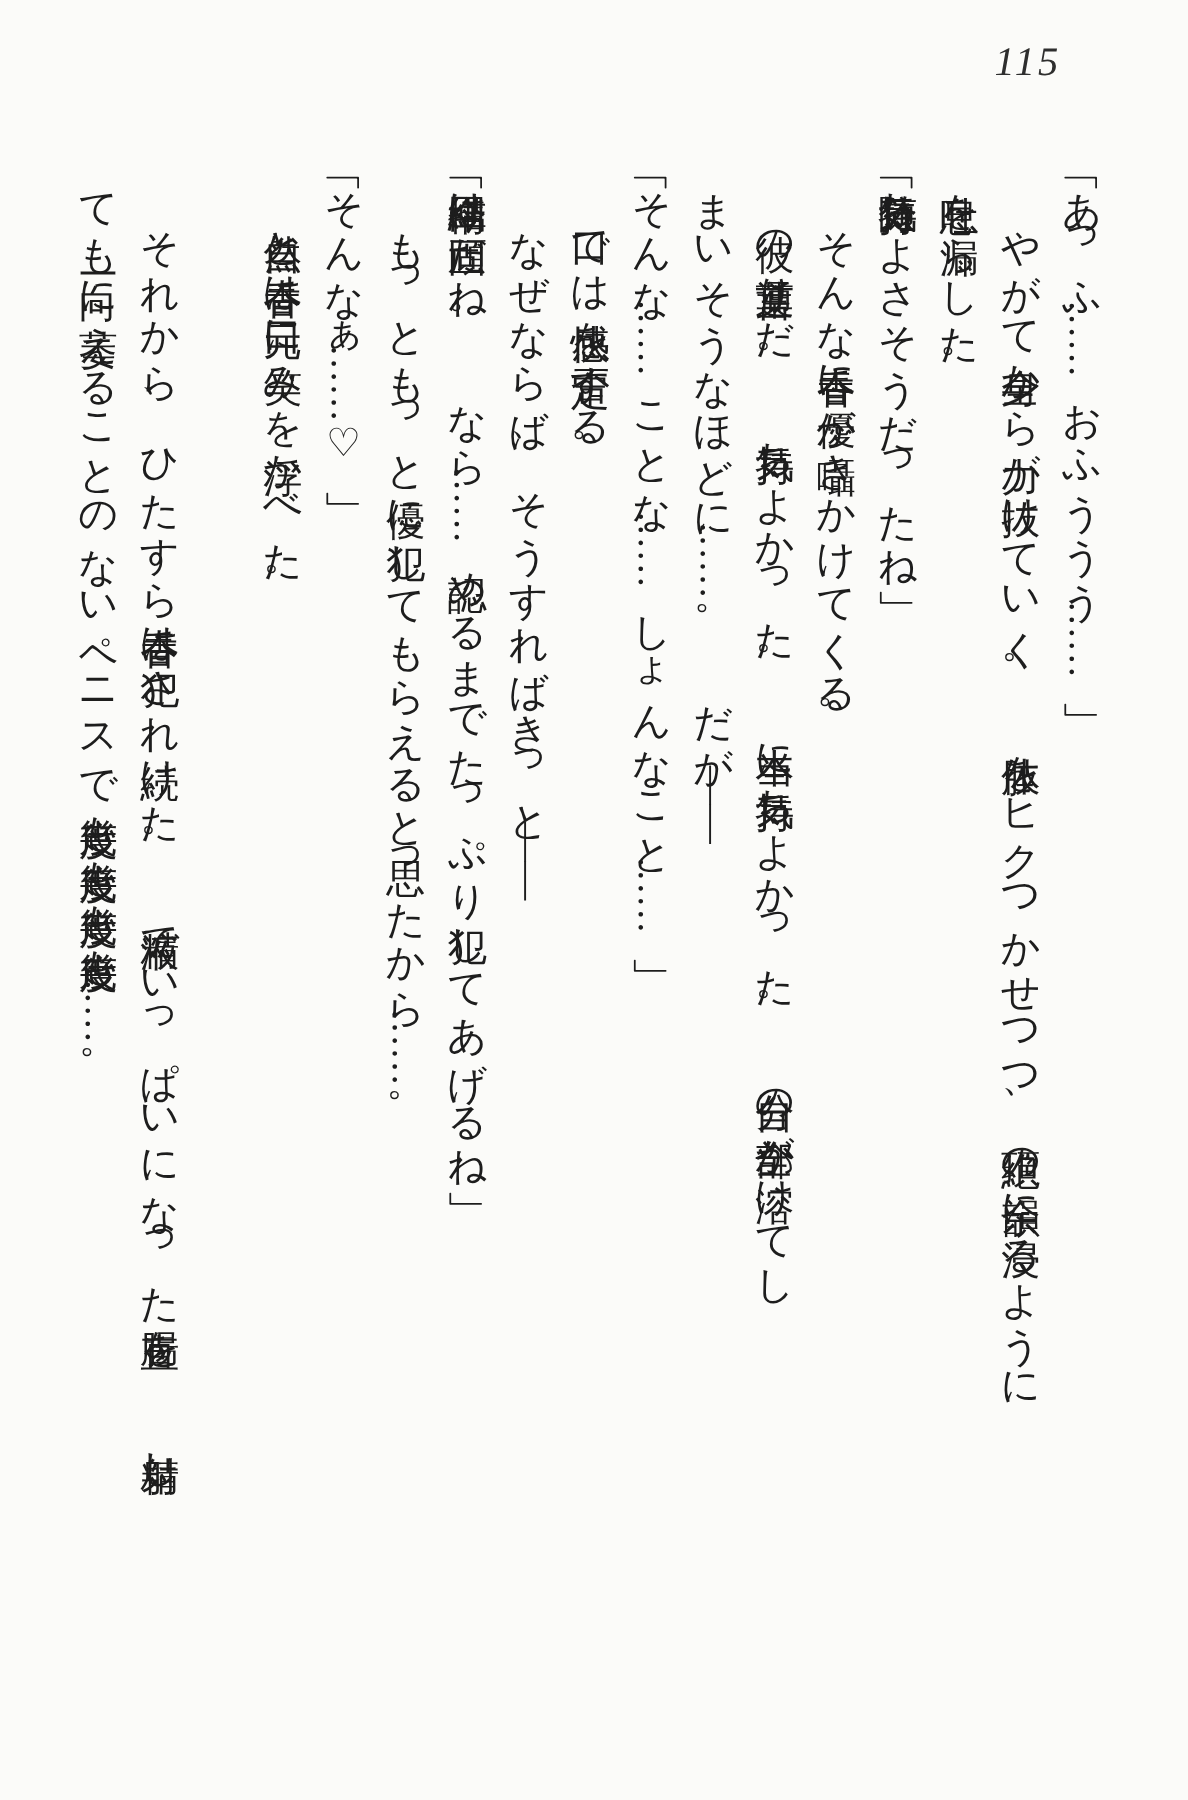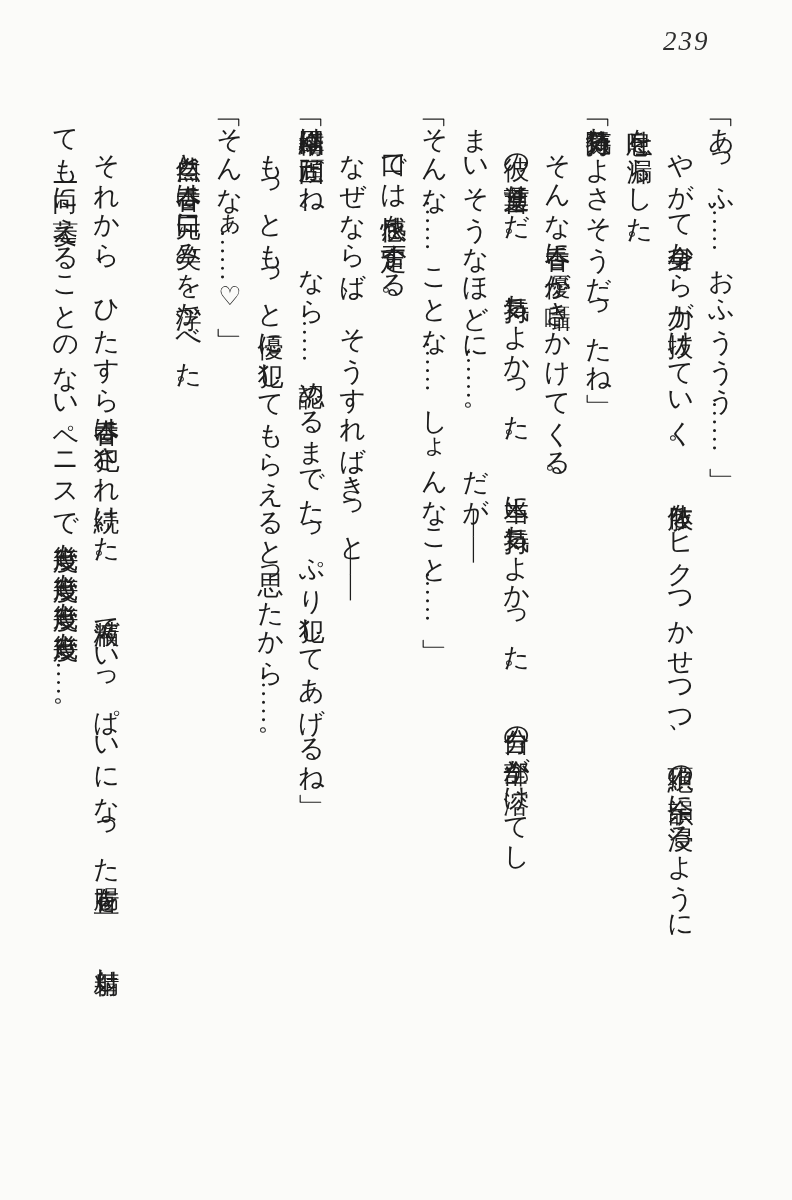--- a/index.html
+++ b/index.html
@@ -42,21 +42,21 @@
   .line {
     line-height: 41px;
     letter-spacing: 0;
     white-space: pre;
   }
 </style>
 </head>
 <body>
 
 <div class="page">
-  <div class="page-number">239</div>
+  <div class="page-number">115</div>
 
   <div class="text-block">
     <div class="line">「あっふ……おふううう……」</div>
     <div class="line">　やがて全身から力が抜けていく。　肢体をヒクつかせつつ、絶頂の余韻に浸るように</div>
     <div class="line">吐息を漏らした。</div>
     <div class="line">「随分気持ちよさそうだったね」</div>
     <div class="line">　そんな春香に優が囁きかけてくる。</div>
     <div class="line">　彼の言葉通りだ。　気持ちよかった。　本当に気持ちよかった。　自分の全部が溶けてし</div>
     <div class="line">まいそうなほどに……。　だが――</div>
     <div class="line">「そんな……ことな……しょんなこと……」</div>

